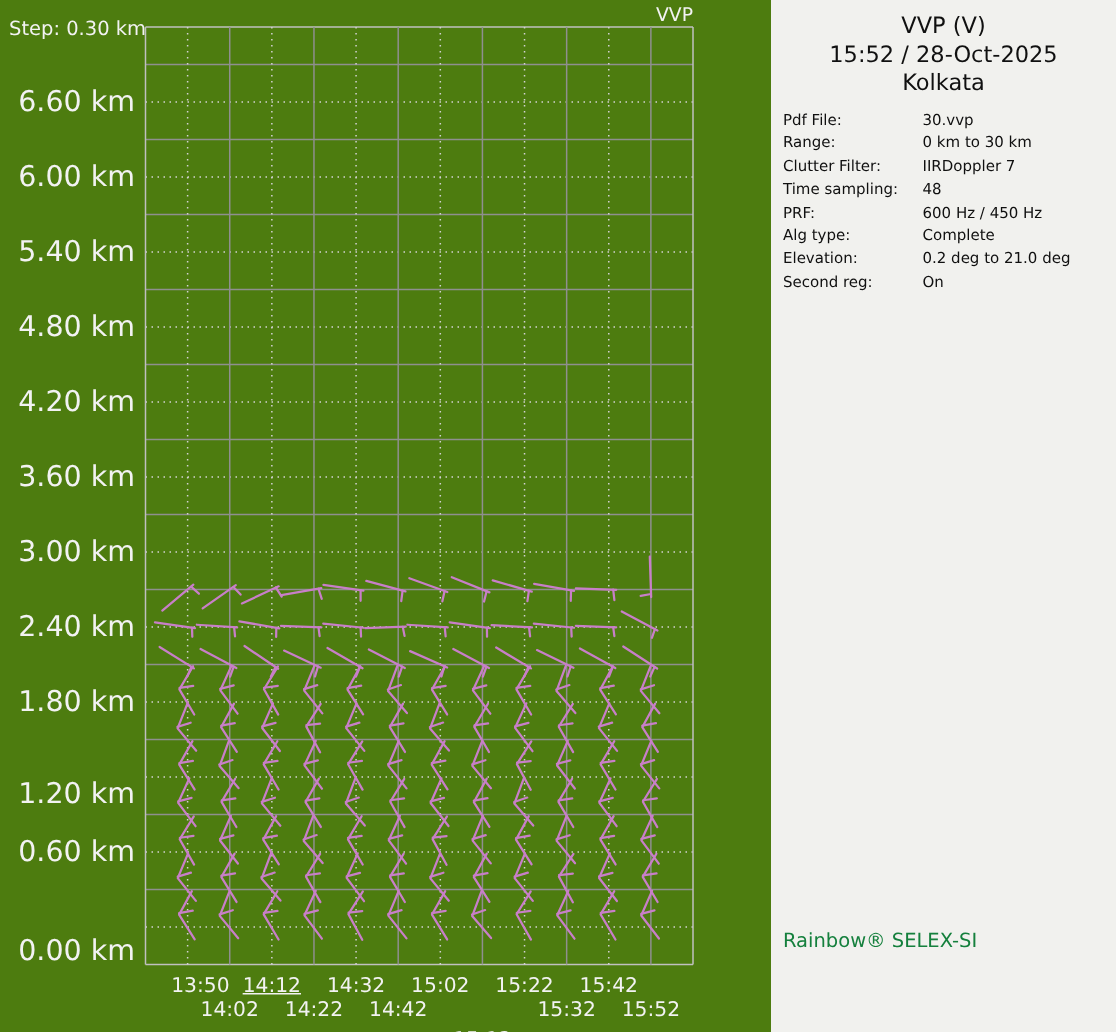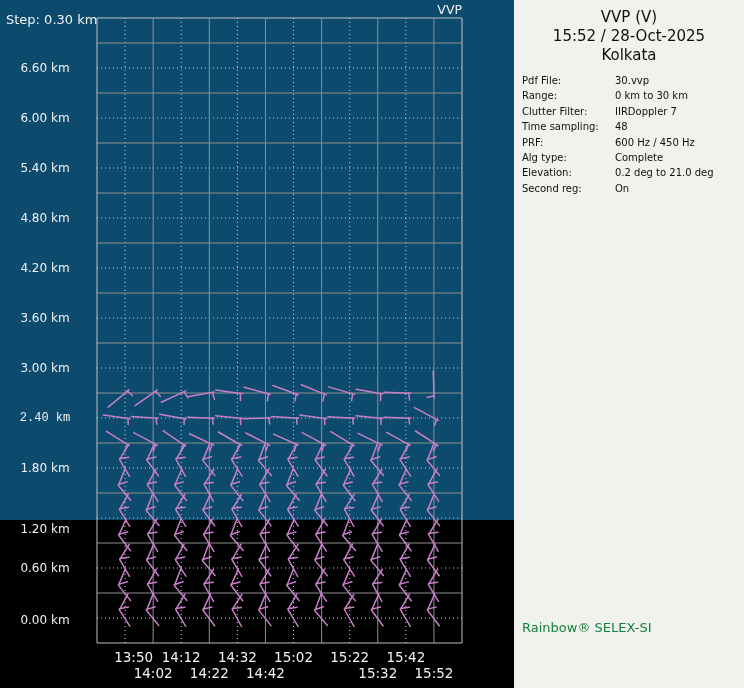--- a/index.html
+++ b/index.html
@@ -2,32 +2,32 @@
 <html><head>
 <meta charset="utf-8">
 <style>
   html,body{margin:0;padding:0;}
   body{
     width:744px;height:688px;position:relative;overflow:hidden;
     background:#000;
     font-family:"DejaVu Sans","Liberation Sans",sans-serif;
   }
   
-  #plot-region{position:absolute;left:0;top:0;width:514px;height:520px;background:#0c4a6e;}
+  #plot-region{position:absolute;left:0;top:0;width:514px;height:688px;background:#4d7c0f;}
   #plot-svg{position:absolute;left:0;top:0;}
   .step-label{
     position:absolute;left:6px;top:12px;color:#f2f2f2;font-size:13px;white-space:nowrap;
   }
   .plot-title{
     position:absolute;left:97px;top:2px;width:365px;text-align:right;
     color:#f2f2f2;font-size:12.5px;
   }
   .ylab{
-    position:absolute;left:0;width:90px;text-align:center;
-    color:#f2f2f2;font-size:12px;line-height:18px;white-space:nowrap;
+    position:absolute;left:0;width:90px;text-align:right;
+    color:#f2f2f2;font-size:19px;line-height:18px;white-space:nowrap;
   }
   .xlab{
     position:absolute;width:56px;text-align:center;
     color:#f2f2f2;font-size:13.5px;line-height:16px;white-space:nowrap;
   }
   
   #info-panel{
     position:absolute;left:514px;top:0;width:230px;height:688px;
     background:#f1f1ee;color:#101010;
   }
@@ -329,29 +329,29 @@
       <polyline points="434.0,396.0 427.1,397.2" fill="none" stroke="#c87fc8" stroke-width="1.5" stroke-linecap="round" stroke-linejoin="round"></polyline>
     </svg>
   <div id="y-labels">
       <div class="ylab" style="top: 59px;">6.60 km</div>
       <div class="ylab" style="top: 109px;">6.00 km</div>
       <div class="ylab" style="top: 159px;">5.40 km</div>
       <div class="ylab" style="top: 209px;">4.80 km</div>
       <div class="ylab" style="top: 259px;">4.20 km</div>
       <div class="ylab" style="top: 309px;">3.60 km</div>
       <div class="ylab" style="top: 359px;">3.00 km</div>
-      <div class="ylab" style="top: 409px; font-family: Liberation Mono, monospace;">2.40 km</div>
+      <div class="ylab" style="top: 409px;">2.40 km</div>
       <div class="ylab" style="top: 459px;">1.80 km</div>
       <div class="ylab" style="top: 520px;">1.20 km</div>
       <div class="ylab" style="top: 559px;">0.60 km</div>
-      <div class="ylab" style="top: 611px;">0.00 km</div>
+      <div class="ylab" style="top: 625px;">0.00 km</div>
     </div>
   <div id="x-labels">
       <div class="xlab" style="left: 97.0769px; top: 649px; text-align: right;">13:50</div>
-      <div class="xlab" style="left: 153.231px; top: 649px;">14:12</div>
+      <div class="xlab" style="left: 153.231px; top: 649px; text-decoration: underline;">14:12</div>
       <div class="xlab" style="left: 209.385px; top: 649px;">14:32</div>
       <div class="xlab" style="left: 265.538px; top: 649px;">15:02</div>
       <div class="xlab" style="left: 321.692px; top: 649px;">15:22</div>
       <div class="xlab" style="left: 377.846px; top: 649px;">15:42</div>
       <div class="xlab" style="left: 125.154px; top: 665px;">14:02</div>
       <div class="xlab" style="left: 181.308px; top: 665px;">14:22</div>
       <div class="xlab" style="left: 237.462px; top: 665px;">14:42</div>
       <div class="xlab" style="left: 293.615px; top: 665px; margin-top: 20px;">15:12</div>
       <div class="xlab" style="left: 349.769px; top: 665px;">15:32</div>
       <div class="xlab" style="left: 405.923px; top: 665px;">15:52</div>

